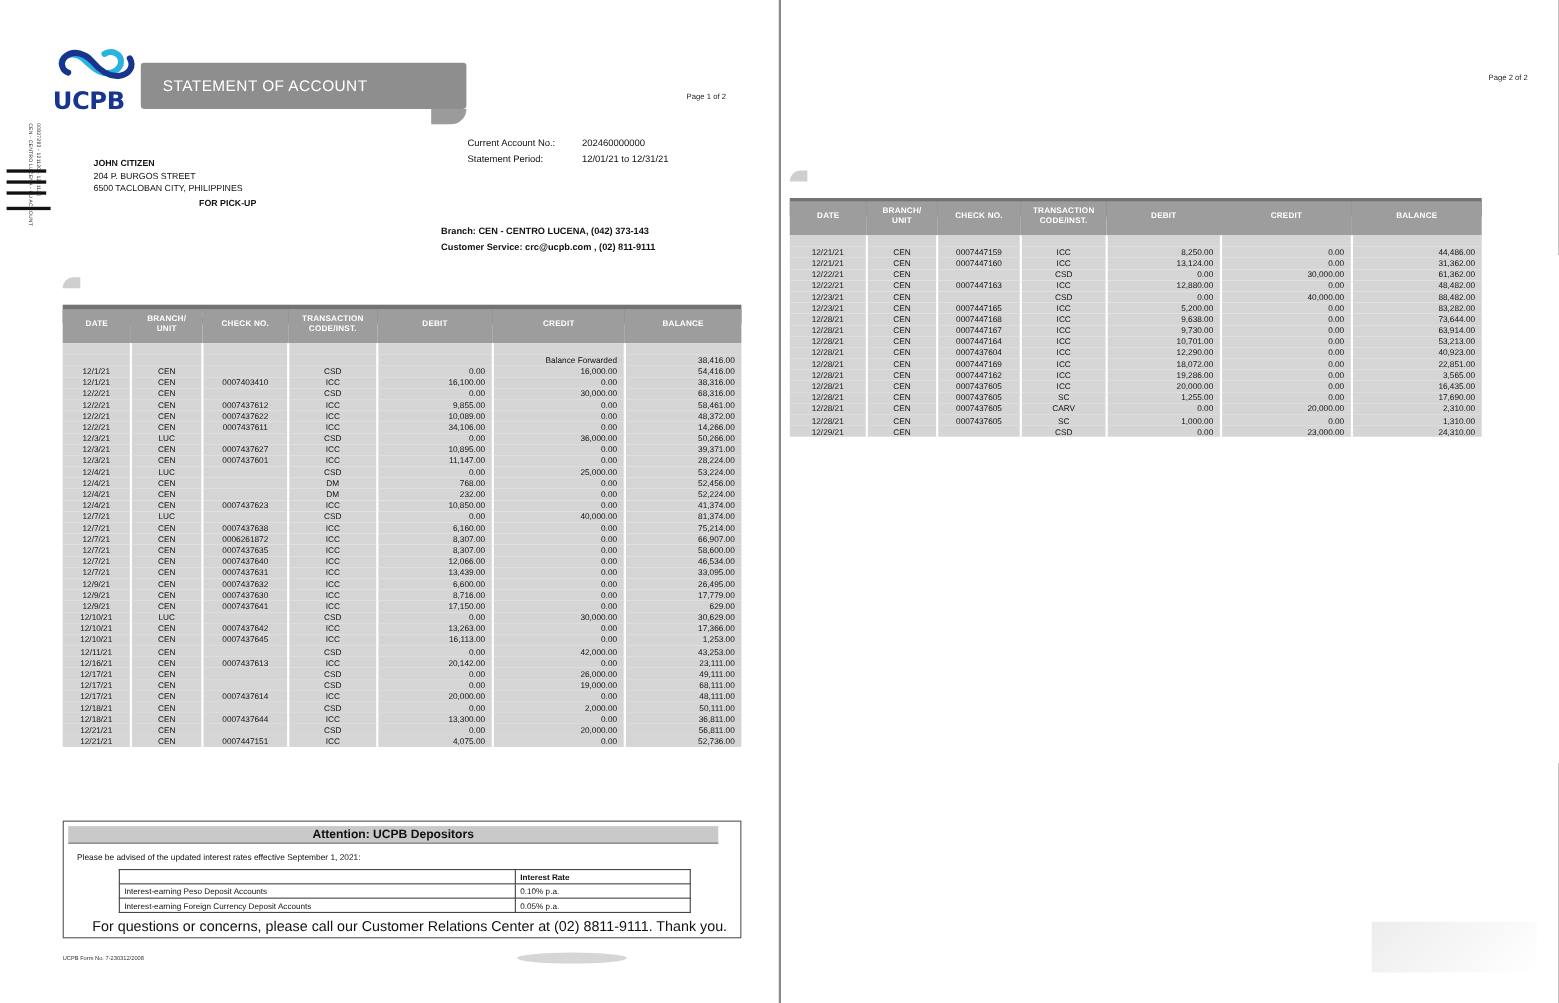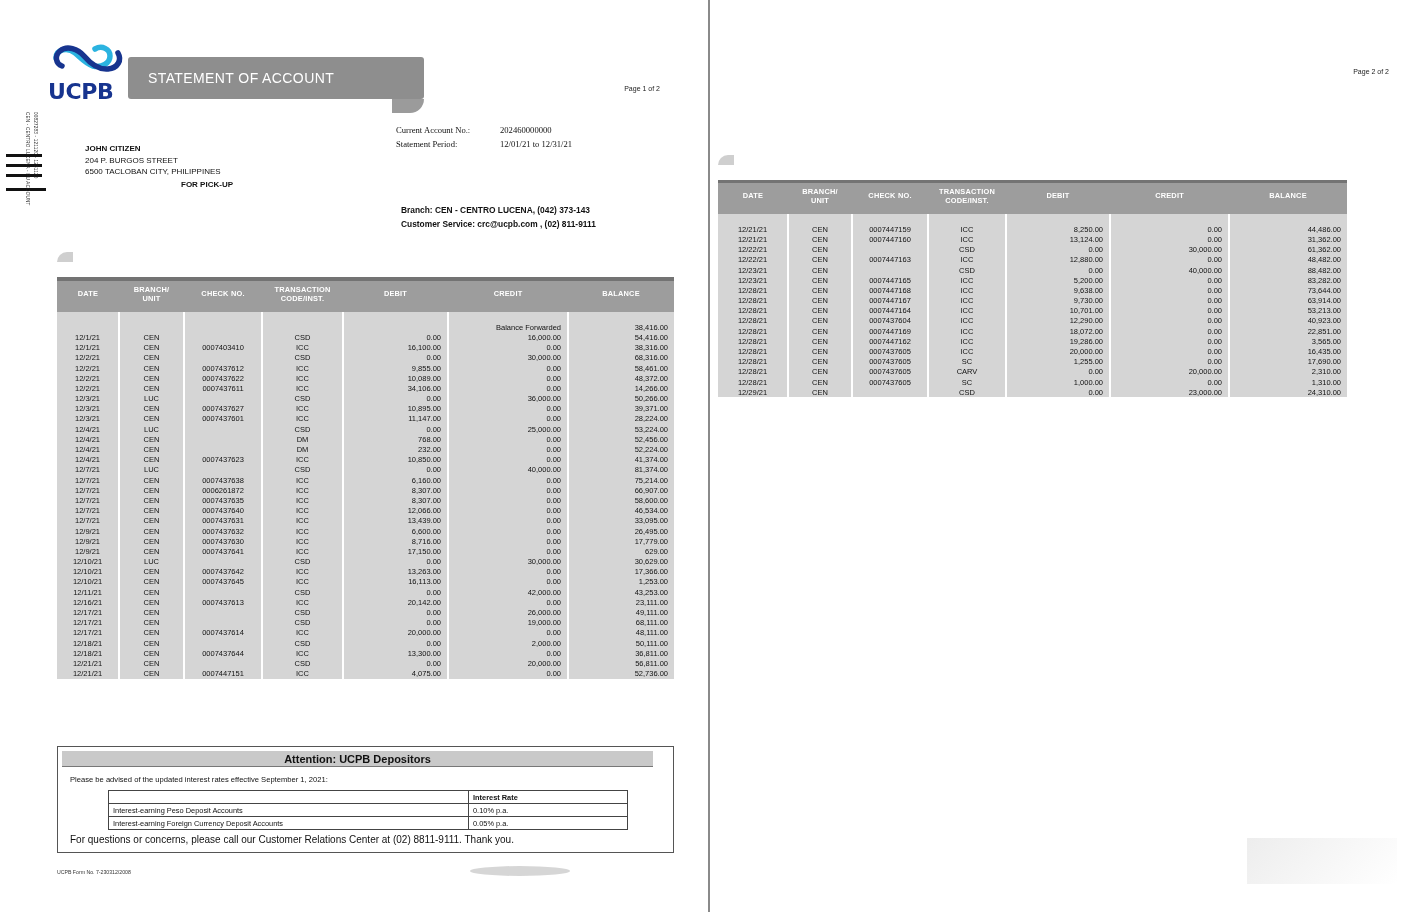--- a/index.html
+++ b/index.html
@@ -73,21 +73,21 @@
   }
   .p1-pageno { right: 48px; top: 85px; }
   .p2-pageno { right: 28px; top: 68px; }
 
   
   .addr { position: absolute; left: 85px; top: 143px; font-size: 8px; color: #111; line-height: 11.5px; }
   .addr .nm { font-weight: bold; }
   .addr .pickup { font-weight: bold; display: block; text-align: right; width: 148px; margin-top: 1px; }
 
   
-  .acct { position: absolute; left: 396px; top: 123px; font-size: 8.6px; color: #111; font-family: Liberation Serif, serif; }
+  .acct { position: absolute; left: 425px; top: 123px; font-size: 8.6px; color: #111; }
   .acct .row { display: flex; line-height: 14px; }
   .acct .lbl { width: 104px; }
   .acct .val { }
   .notice {
     position: absolute; left: 401px; top: 158px;
     width: 256px; font-style: italic; font-size: 7.8px; color: #111; line-height: 11.5px;
   }
   .branch {
     position: absolute; left: 401px; top: 203px;
     font-size: 8.4px; font-weight: bold; color: #111; line-height: 14px;
@@ -150,21 +150,21 @@
   }
   .attn-body { padding: 8px 12px 0 12px; font-size: 7.6px; color: #111; }
   .attn-body p.lead { margin-bottom: 6px; }
   table.rates { border-collapse: collapse; margin-left: 38px; width: 520px; }
   table.rates td, table.rates th {
     border: 1px solid #444; font-size: 7.4px; padding: 1.5px 4px; color: #111;
     background: #ffffff; text-align: left;
   }
   table.rates th { font-weight: bold; }
   table.rates .c1 { width: 360px; }
-  .attn-foot { font-size: 10px; color: #111; margin-top: 4px; }
+  .attn-foot { font-size: 13px; color: #111; margin-top: 4px; text-align: right; }
 
   .form-no { position: absolute; font-size: 5.2px; color: #333; }
   .p1-form { left: 57px; top: 869px; }
 
   .shadow-oval {
     position: absolute; left: 470px; top: 866px;
     width: 100px; height: 10px; border-radius: 50%;
     background: #c8c8c8; opacity: .75;
   }
   .p2-corner { position: absolute; right: 20px; bottom: 28px; width: 150px; height: 46px;

